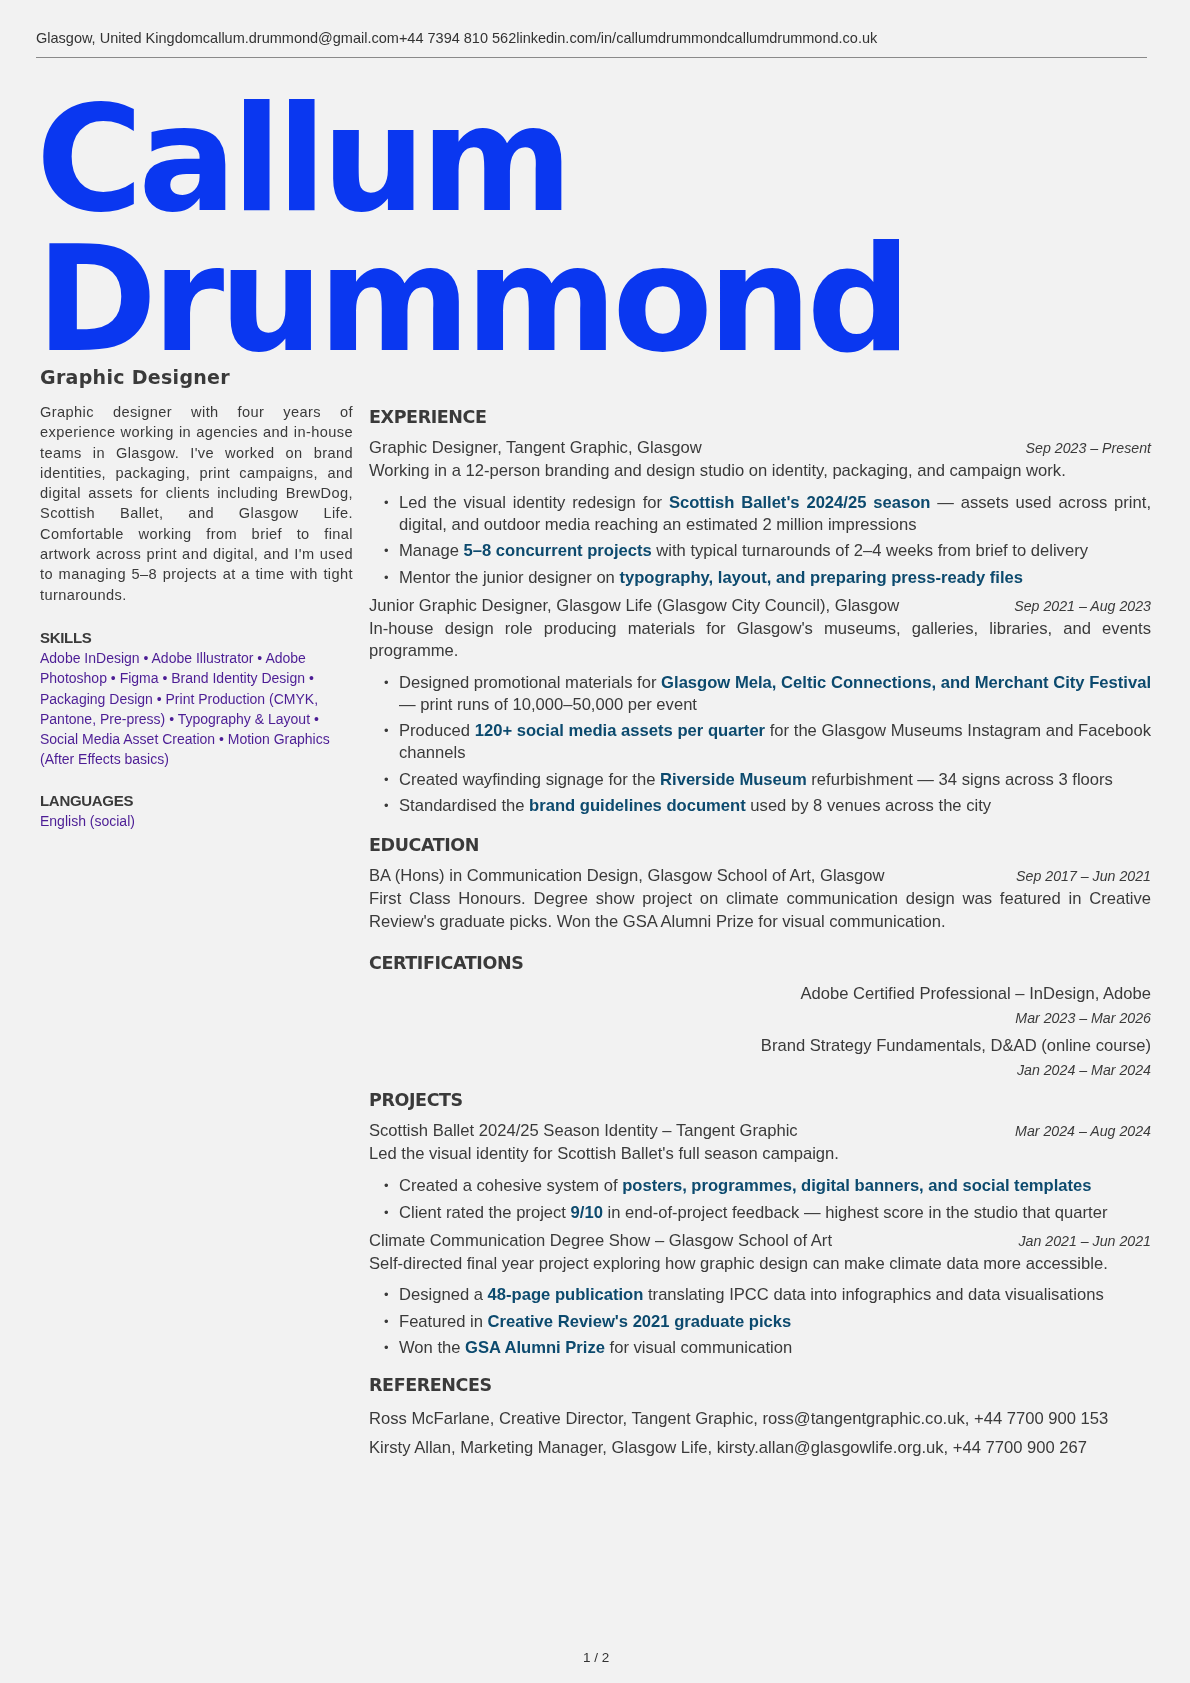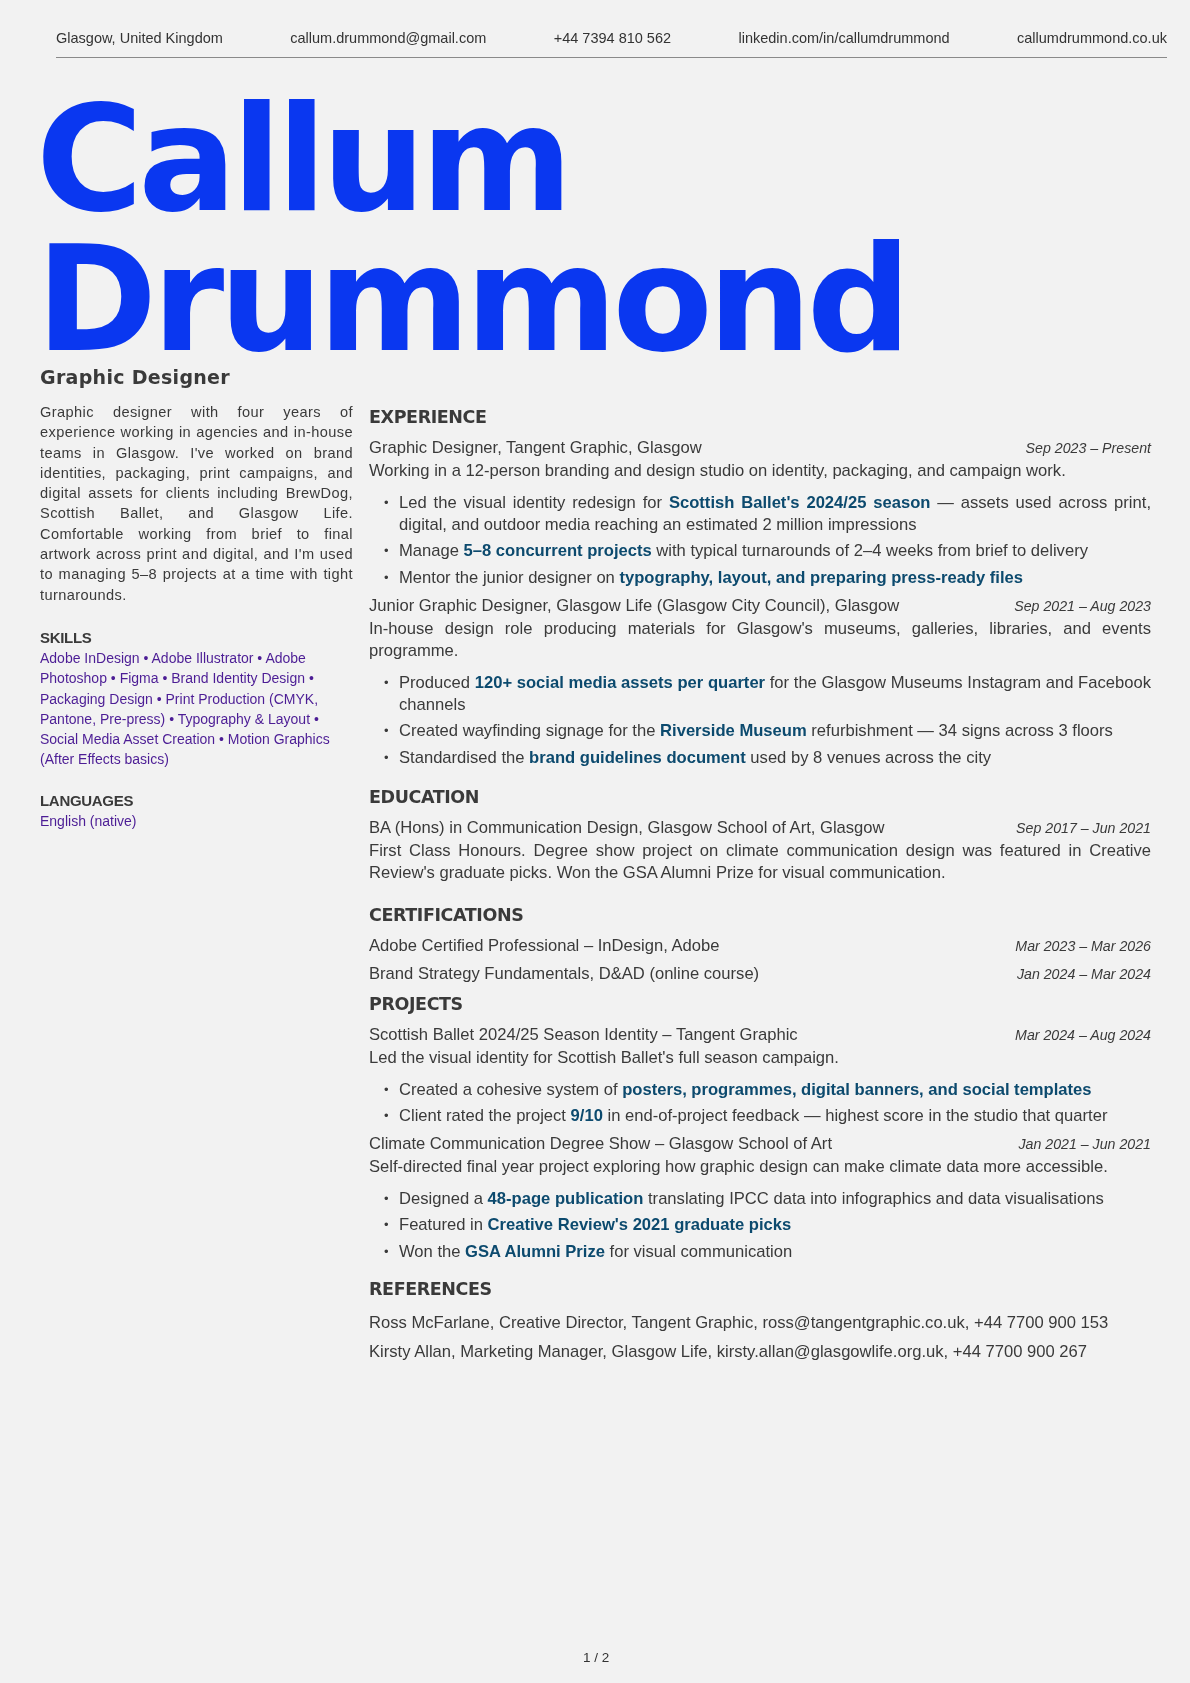--- a/index.html
+++ b/index.html
@@ -1,19 +1,19 @@
 <!DOCTYPE html>
 <html><head>
 <meta charset="utf-8">
 <style>
   * { box-sizing: border-box; margin: 0; padding: 0; }
   html, body { width: 1190px; height: 1683px; background: #f2f2f2; }
   body { font-family: "Liberation Sans", sans-serif; color: #3a3a3a; position: relative; overflow: hidden; }
 
-  .contact-bar { position: absolute; left: 56px; top: 30px; width: 1111px; height: 28px; display: flex; justify-content: space-between; font-size: 14.5px; color: #333; border-bottom: 1.5px solid #8a8a8a; padding-bottom: 2px; }
+  .contact-bar { position: absolute; left: 36px; top: 30px; width: 1111px; height: 28px; display: flex; font-size: 14.5px; color: #333; border-bottom: 1.5px solid #8a8a8a; padding-bottom: 2px; }
   .contact-bar span { white-space: nowrap; }
 
   .name { position: absolute; left: 36px; color: #0a37f0; font-family: "DejaVu Sans", sans-serif; font-weight: bold; letter-spacing: -5px; line-height: 1; white-space: nowrap; }
   .name.first { top: 86px; font-size: 146px; }
   .name.last { top: 226px; font-size: 146px; }
 
   .left-col { position: absolute; left: 40px; top: 366px; width: 313px; }
   .headline { font-family: "DejaVu Sans", sans-serif; font-weight: bold; font-size: 19px; color: #3a3a3a; margin-bottom: 14px; letter-spacing: 0.3px; }
   .summary { font-size: 14.6px; line-height: 20.3px; text-align: justify; letter-spacing: 0.4px; color: #3a3a3a; }
   .side-heading { font-family: Liberation Sans, sans-serif; font-weight: bold; font-size: 15px; color: #3a3a3a; margin-top: 24px; margin-bottom: 2px; letter-spacing: -0.3px; }
@@ -24,21 +24,21 @@
   .sec-heading { font-family: "DejaVu Sans", sans-serif; font-weight: bold; font-size: 17.5px; color: #3a3a3a; letter-spacing: -0.4px; margin-bottom: 9px; }
   .entry-head { display: flex; justify-content: space-between; align-items: flex-end; font-size: 16.6px; line-height: 24px; }
   .entry-date { font-style: italic; font-size: 14.2px; white-space: nowrap; }
   .entry-desc { font-size: 16.6px; line-height: 22.6px; text-align: justify; }
   .bullets { list-style: none; margin-top: 9px; margin-left: 15px; }
   .bullets li { position: relative; padding-left: 15px; font-size: 16.6px; line-height: 22px; margin-bottom: 4.5px; text-align: justify; }
   .bullets li::before { content: "•"; position: absolute; left: 0; top: 0; font-size: 13px; }
   .bullets b { font-weight: bold; color: #0c4a6e; }
   .entry { margin-bottom: 5px; }
   .section { margin-bottom: 14px; }
-  .cert-row { margin-bottom: 4px; }
+  .cert-row { margin-bottom: 4px; flex-direction: column; }
   .ref { font-size: 16.6px; line-height: 29px; }
 
   .page-num { position: absolute; left: 583px; top: 1650px; font-size: 13.5px; color: #333; }
 </style>
 </head>
 <body>
 
 <div class="contact-bar">
   <span>Glasgow, United Kingdom</span>
   <span>callum.drummond@gmail.com</span>
@@ -49,21 +49,21 @@
 
 <div class="name first">Callum</div>
 <div class="name last">Drummond</div>
 
 <div class="left-col">
   <div class="headline">Graphic Designer</div>
   <p class="summary">Graphic designer with four years of experience working in agencies and in-house teams in Glasgow. I've worked on brand identities, packaging, print campaigns, and digital assets for clients including BrewDog, Scottish Ballet, and Glasgow Life. Comfortable working from brief to final artwork across print and digital, and I'm used to managing 5–8 projects at a time with tight turnarounds.</p>
   <div class="side-heading">SKILLS</div>
   <p class="side-text">Adobe InDesign • Adobe Illustrator • Adobe Photoshop • Figma • Brand Identity Design • Packaging Design • Print Production (CMYK, Pantone, Pre-press) • Typography &amp; Layout • Social Media Asset Creation • Motion Graphics (After Effects basics)</p>
   <div class="side-heading lang">LANGUAGES</div>
-  <p class="side-text">English (native)</p>
+  <p class="side-text">English (social)</p>
 </div>
 
 <div class="right-col">
 
   <div class="section">
     <div class="sec-heading">EXPERIENCE</div>
 
     <div class="entry">
       <div class="entry-head">
         <span>Graphic Designer, Tangent Graphic, Glasgow</span>
@@ -77,20 +77,21 @@
       </ul>
     </div>
 
     <div class="entry">
       <div class="entry-head">
         <span>Junior Graphic Designer, Glasgow Life (Glasgow City Council), Glasgow</span>
         <span class="entry-date">Sep 2021 – Aug 2023</span>
       </div>
       <p class="entry-desc">In-house design role producing materials for Glasgow's museums, galleries, libraries, and events programme.</p>
       <ul class="bullets">
+        <li><span>Designed promotional materials for </span><b>Glasgow Mela, Celtic Connections, and Merchant City Festival</b><span> — print runs of 10,000–50,000 per event</span></li>
         <li><span>Produced </span><b>120+ social media assets per quarter</b><span> for the Glasgow Museums Instagram and Facebook channels</span></li>
         <li><span>Created wayfinding signage for the </span><b>Riverside Museum</b><span> refurbishment — 34 signs across 3 floors</span></li>
         <li><span>Standardised the </span><b>brand guidelines document</b><span> used by 8 venues across the city</span></li>
       </ul>
     </div>
   </div>
 
   <div class="section" style="margin-top:18px;">
     <div class="sec-heading">EDUCATION</div>
     <div class="entry">

